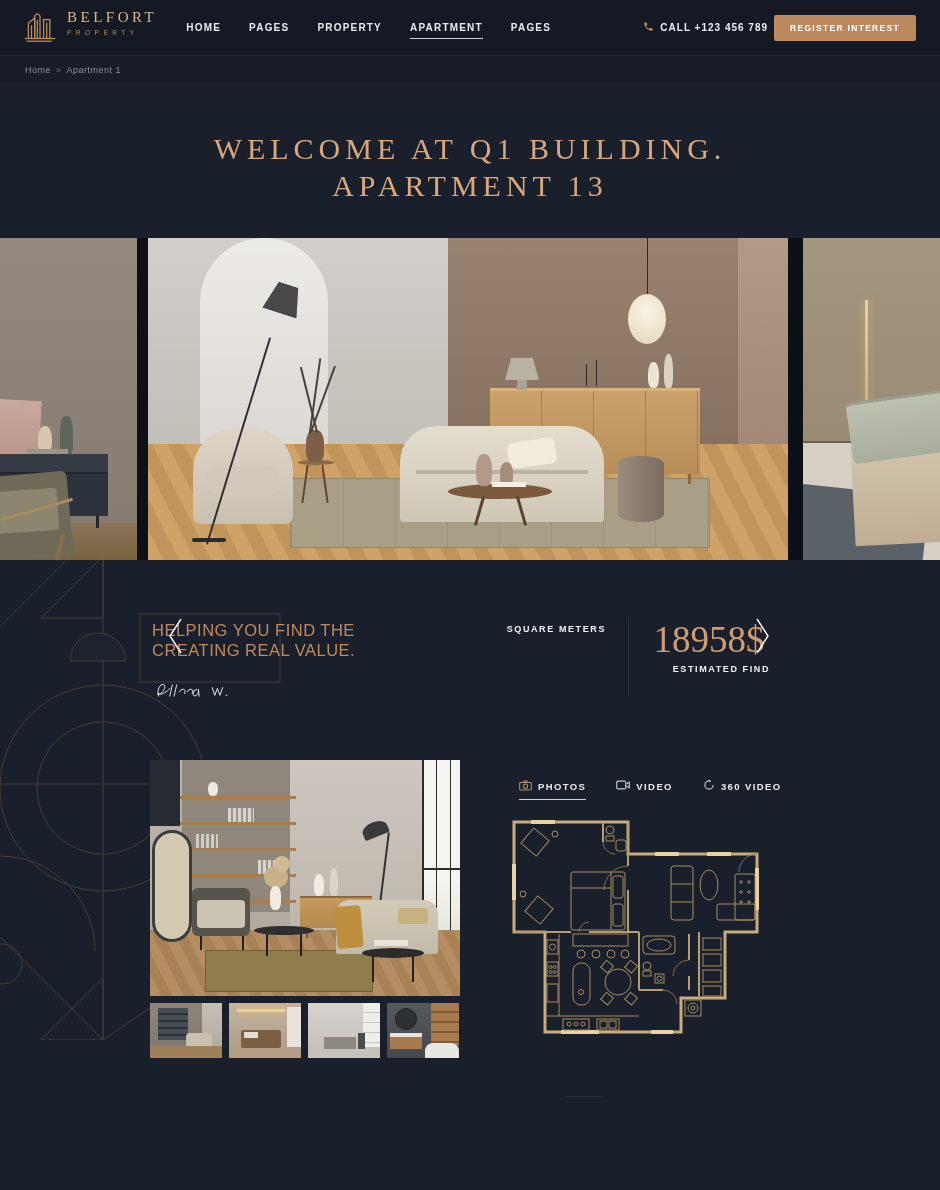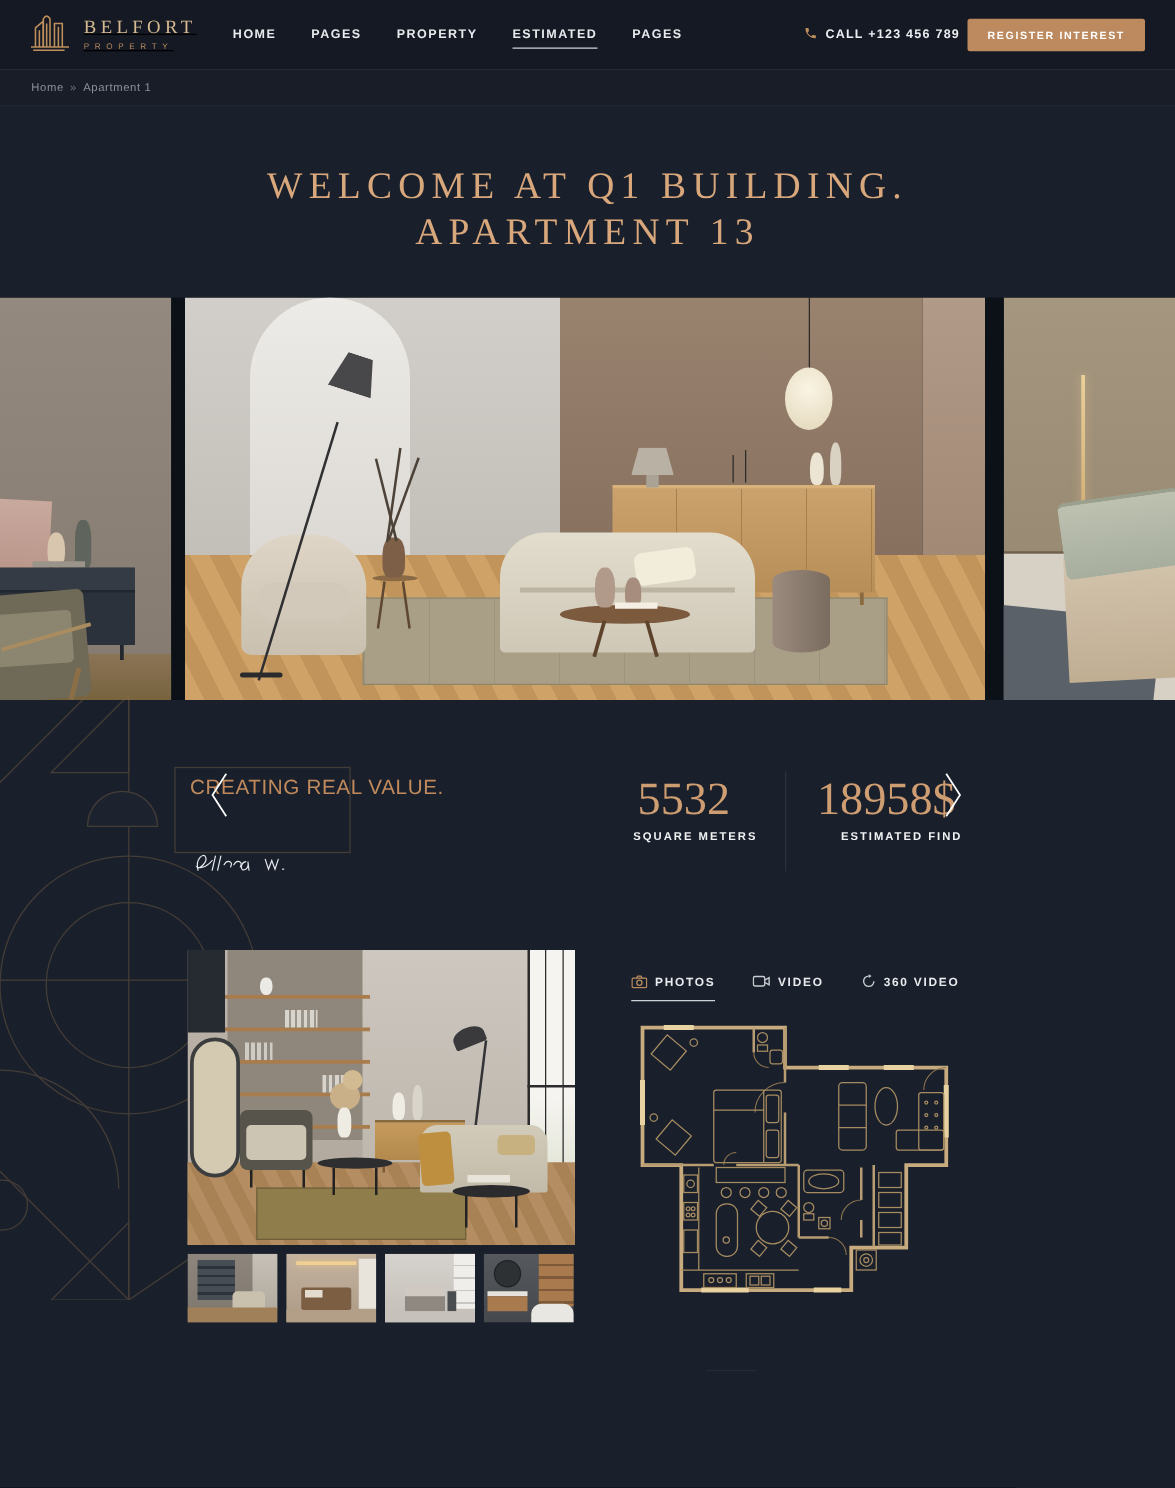--- a/index.html
+++ b/index.html
@@ -2,21 +2,21 @@
 <html><head>
 <meta charset="utf-8">
 <style>
   * { margin:0; padding:0; box-sizing:border-box; }
   html,body { background:#0e1218; }
   body { font-family:"Liberation Sans", sans-serif; }
   .page { position:relative; width:940px; height:1190px; margin:0 auto; background:#1a202b; overflow:hidden; }
 
   
   .header { position:absolute; left:0; top:0; width:940px; height:55px; background:#141923; display:flex; align-items:center; z-index:5; }
-  .brand { display:flex; align-items:center; gap:9px; margin-left:22px;text-decoration:underline; }
+  .brand { display:flex; gap:9px; margin-left:22px; }
   .brand-text .name { font-family:"Liberation Serif", serif; font-size:15px; letter-spacing:3.5px; color:#d6bb92; }
   .brand-text .tagline { font-size:6.5px; letter-spacing:4.5px; color:#b98c5e; margin-top:3px; }
   .nav { display:flex; gap:28px; margin-left:29px; }
   .nav-item { position:relative; font-size:10px; font-weight:bold; letter-spacing:1.2px; color:#e8eaed; text-decoration:none; padding:6px 0; cursor:pointer; }
   .nav-item.active::after { content:""; position:absolute; left:0; right:0; bottom:0; height:1px; background:#cfd3d8; }
   .header-right { margin-left:auto; display:flex; align-items:center; gap:6px; margin-right:24px; }
   .call { display:flex; align-items:center; gap:6px; font-size:10px; font-weight:bold; letter-spacing:1px; color:#eceef1; cursor:pointer; }
   .register-btn { background:#bc8a5e; color:#ffffff; border:none; font-size:8.5px; font-weight:bold; letter-spacing:1.3px; padding:8px 16px; border-radius:2px; cursor:pointer; font-family:"Liberation Sans", sans-serif; }
 
   
@@ -40,21 +40,21 @@
   .quote { position:absolute; left:152px; top:621px; font-size:16.5px; letter-spacing:.5px; line-height:19.5px; color:#c08a5c; z-index:2; }
   .signature { position:absolute; left:152px; top:678px; z-index:2; }
   .stat { position:absolute; text-align:center; z-index:2; }
   .stat .num { font-family:"Liberation Serif", serif; font-size:37px; color:#cf9d72; line-height:40px; }
   .stat .lbl { margin-top:4px; font-size:9px; font-weight:bold; letter-spacing:1.6px; color:#f0f2f4;text-align:right; }
   .stat-divider { position:absolute; left:628px; top:617px; width:1px; height:80px; background:#2a313c; z-index:2; }
 
   
   .featured { position:absolute; left:150px; top:760px; width:310px; height:236px; overflow:hidden; cursor:pointer; z-index:2; }
   .thumb { position:absolute; top:1003px; width:72px; height:55px; overflow:hidden; cursor:pointer; z-index:2; }
-  .tabs { position:absolute; left:505px; top:779px; display:flex; gap:30px; z-index:2;justify-content:space-between; }
+  .tabs { position:absolute; left:519px; top:779px; display:flex; gap:30px; z-index:2;justify-content:space-between; }
   .tab { position:relative; display:flex; align-items:center; gap:6px; font-size:9.5px; font-weight:bold; letter-spacing:1.4px; color:#e8eaed; cursor:pointer; padding-bottom:7px; }
   .tab.active::after { content:""; position:absolute; left:0; right:0; bottom:0; height:1px; background:#cdd2d8; }
   .plan-wrap { position:absolute; left:503px; top:812px; width:278px; height:240px; z-index:2; }
 
   .deco { position:absolute; left:0; top:556px; width:320px; height:484px; z-index:1; pointer-events:none; }
   .bottom-dash { position:absolute; left:565px; top:1096px; width:40px; height:1px; background:#242b36; }
 
   .scene div { position:absolute; }
 </style>
 </head>
@@ -78,21 +78,21 @@
       </span>
       <span class="brand-text">
         <div class="name">BELFORT</div>
         <div class="tagline">PROPERTY</div>
       </span>
     </div>
     <nav class="nav">
       <a class="nav-item">HOME</a>
       <a class="nav-item">PAGES</a>
       <a class="nav-item">PROPERTY</a>
-      <a class="nav-item active">ESTIMATED</a>
+      <a class="nav-item active">APARTMENT</a>
       <a class="nav-item">PAGES</a>
     </nav>
     <div class="header-right">
       <span class="call">
         <span>
           <svg width="11" height="11" viewBox="0 0 24 24" fill="#bf8f5d">
               <path d="M6.6 10.8c1.5 2.9 3.8 5.2 6.7 6.7l2.2-2.2c.3-.3.7-.4 1-.2 1.1.4 2.3.6 3.6.6.6 0 1 .4 1 1V20c0 .6-.4 1-1 1C10.6 21 3 13.4 3 4.1 3 3.5 3.4 3 4 3h3.5c.6 0 1 .4 1 1 0 1.2.2 2.4.6 3.6.1.3 0 .7-.2 1l-2.3 2.2z"></path>
             </svg>
         </span>
         <span>CALL +123 456 789</span>
@@ -207,35 +207,35 @@
     <path d="M70,105 a28,28 0 0 1 56,0 Z" fill="#232a35"></path>
     <line x1="0" y1="381" x2="103" y2="484"></line>
     <path d="M103,422 V484 H41 Z"></path>
     <path d="M0,300 A95,95 0 0 1 95,395"></path>
     <circle cx="2" cy="408" r="20"></circle>
     <rect x="140" y="58" width="140" height="68"></rect>
     <line x1="156" y1="448" x2="103" y2="484"></line>
   </svg>
 
   <div class="quote">
+    <div>HELPING YOU FIND THE</div>
     <div>CREATING REAL VALUE.</div>
   </div>
   <div class="signature" aria-label="Ellena W.">
     <svg width="110" height="26" viewBox="0 0 120 30" fill="none" stroke="#e8eaf0" stroke-width="1.1" stroke-linecap="round">
       <path d="M4,21 C1,11 9,4 11,9 C13,13 5,21 3,18 C8,20 14,16 17,12"></path>
       <path d="M20,8 L17,21 M25,8 L22,21"></path>
       <path d="M28,16 q2,-4 5,-3 t1,5 M37,16 q2,-4 5,-3 t1,5"></path>
       <path d="M48,13 q-4,1 -4,5 t4,2 q3,-2 2,-7 l1,8"></path>
       <path d="M66,11 l3,9 3,-8 3,8 3,-9"></path>
       <path d="M82,20 l1,0"></path>
     </svg>
   </div>
 
   <div class="stat" style="left:488px;top:620px;width:118px;">
-    <div class="num">5532</div>
     <div class="lbl">SQUARE METERS</div>
   </div>
   <div class="stat-divider"></div>
   <div class="stat" style="left:648px;top:620px;width:122px;">
     <div class="num">18958$</div>
     <div class="lbl">ESTIMATED FIND</div>
   </div>
 
   <div class="featured scene">
     <div style="left:0;top:0;width:310px;height:236px;background:linear-gradient(180deg,#bcb4aa,#afa79c);"></div>

